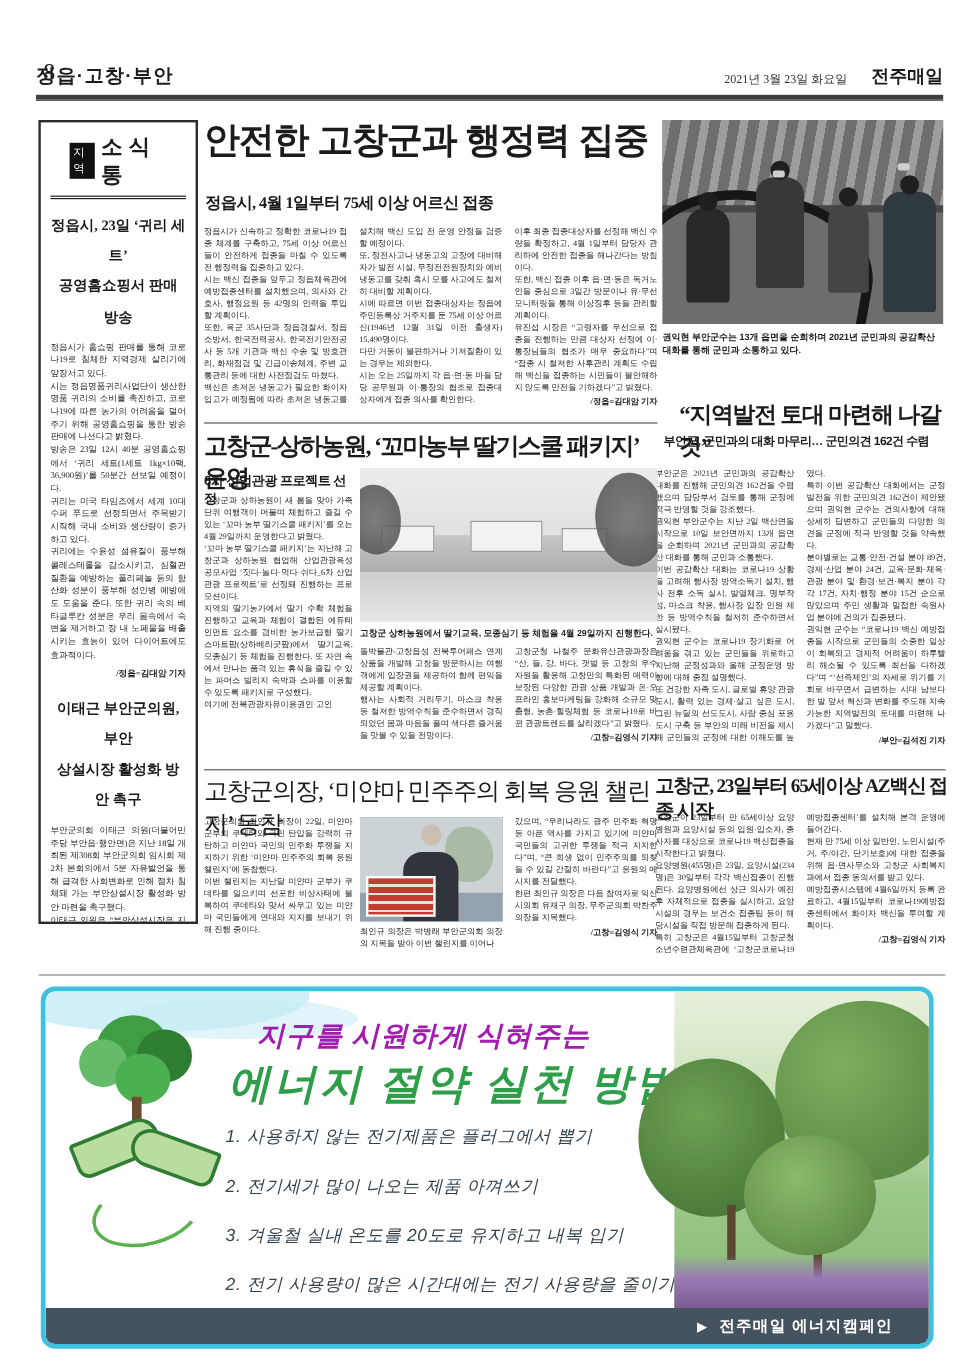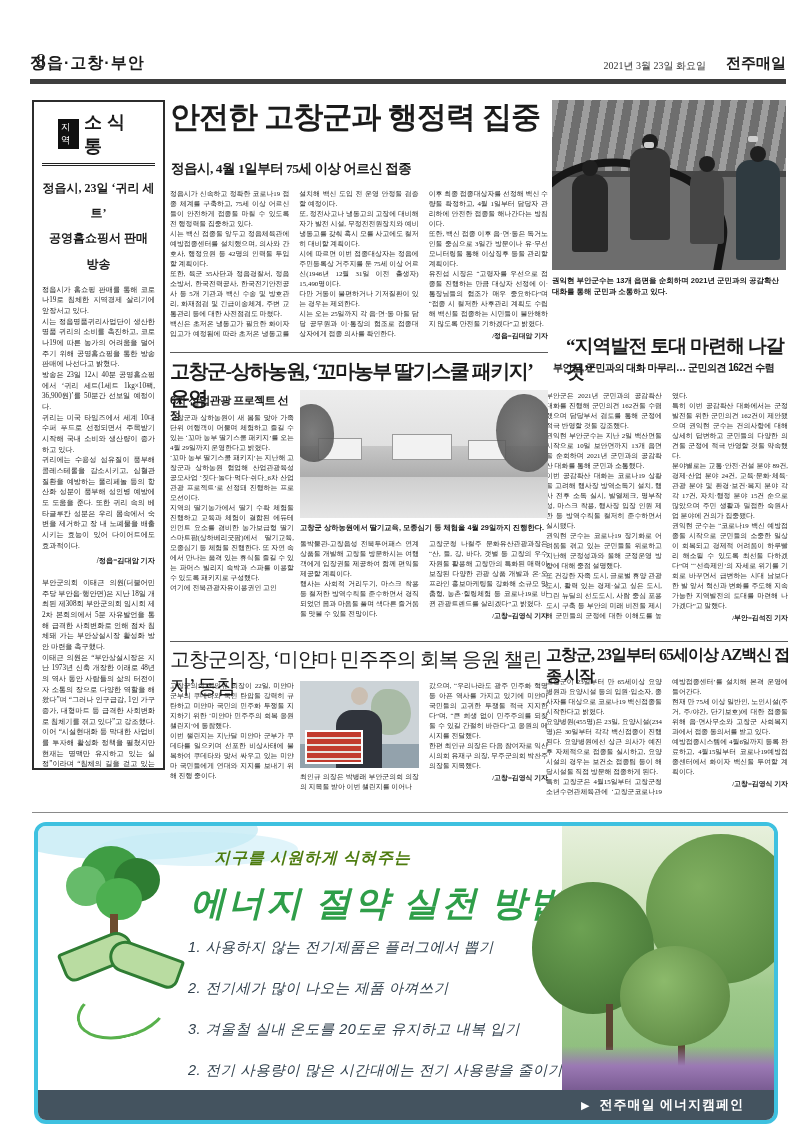--- a/index.html
+++ b/index.html
@@ -141,22 +141,22 @@
   .leaf4 { left:44px; top:34px; width:46px; height:42px; background:#4caf50; }
   .trunk { position:absolute; left:58px; top:70px; width:8px; height:26px; background:#6d4c2f; }
   .hand { position:absolute; background:#b9dca1; border:3px solid #2f7d33; }
   .hand-l { left:8px; top:96px; width:74px; height:32px;
     border-radius:8px 40px 40px 26px; transform:rotate(-22deg); }
   .hand-r { left:56px; top:104px; width:74px; height:32px;
     border-radius:40px 8px 26px 40px; transform:rotate(20deg); }
   .swirl { position:absolute; left:24px; top:140px; width:92px; height:54px;
     border:3px solid #58b14c; border-radius:50%;
     border-top-color:transparent; border-right-color:transparent; transform:rotate(-14deg); }
-  .banner-tagline { position:absolute; left:176px; top:22px; font-size:16px;
-    font-style:italic; font-weight:bold; color:#4d7c0f; letter-spacing:1px; }
+  .banner-tagline { position:absolute; left:176px; top:22px; font-size:23px;
+    font-style:italic; font-weight:bold; color:#a21caf; letter-spacing:1px; }
   .banner-title { position:absolute; left:152px; top:54px; font-size:35px;
     font-style:italic; font-weight:900; color:#2f9e49; letter-spacing:3px; }
   .banner-items { position:absolute; left:150px; top:112px; width:388px; }
   .banner-item { font-size:14.5px; color:#31414e; font-style:italic;
     letter-spacing:0.5px; margin-bottom:22px; }
   .banner-photo { position:absolute; right:0; top:0; width:212px; height:264px;
     background:linear-gradient(180deg,#e7f0dc 0%,#cfe3bd 30%,#9ec98b 62%,#86b877 100%); }
   .bp-tree { position:absolute; border-radius:50%; }
   .bp-t1 { right:-22px; top:8px; width:150px; height:150px;
     background:radial-gradient(circle at 35% 35%,#7fae5f,#4e7f3a); }
@@ -198,20 +198,22 @@
       <div class="side-article-title">정읍시, 23일 ‘귀리 세트’
 공영홈쇼핑서 판매 방송</div>
       <div class="side-body flow">정읍시가 홈쇼핑 판매를 통해 코로나19로 침체한 지역경제 살리기에 앞장서고 있다.
 시는 정읍명품귀리사업단이 생산한 명품 귀리의 소비를 촉진하고, 코로나19에 따른 농가의 어려움을 덜어주기 위해 공영홈쇼핑을 통한 방송 판매에 나선다고 밝혔다.
 방송은 23일 12시 40분 공영홈쇼핑에서 ‘귀리 세트(1세트 1kg×10팩, 36,900원)’를 50분간 선보일 예정이다.
 귀리는 미국 타임즈에서 세계 10대 수퍼 푸드로 선정되면서 주목받기 시작해 국내 소비와 생산량이 증가하고 있다.
 귀리에는 수용성 섬유질이 풍부해 콜레스테롤을 감소시키고, 심혈관 질환을 예방하는 폴리페놀 등의 항산화 성분이 풍부해 성인병 예방에도 도움을 준다. 또한 귀리 속의 베타글루칸 성분은 우리 몸속에서 숙변을 제거하고 장 내 노폐물을 배출시키는 효능이 있어 다이어트에도 효과적이다.</div>
       <div class="side-byline">/정읍=김대암 기자</div>
     </div>
     <div>
+      <div class="side-article-title">이태근 부안군의원, 부안
+상설시장 활성화 방안 촉구</div>
       <div class="side-body flow">부안군의회 이태근 의원(더불어민주당 부안읍·행안면)은 지난 18일 개최된 제308회 부안군의회 임시회 제2차 본회의에서 5분 자유발언을 통해 급격한 사회변화로 인해 점차 침체돼 가는 부안상설시장 활성화 방안 마련을 촉구했다.
 이태근 의원은 “부안상설시장은 지난 1973년 신축 개장한 이래로 48년의 역사 동안 사람들의 삶의 터전이자 소통의 장으로 다양한 역할을 해 왔다”며 “그러나 인구급감, 1인 가구 증가, 대형마트 등 급격한 사회변화로 침체기를 겪고 있다”고 강조했다.
 이어 “시설현대화 등 막대한 사업비를 투자해 활성화 정책을 펼쳤지만 현재는 명맥만 유지하고 있는 실정”이라며 “침체의 길을 걷고 있는 부안상설시장의 새로운 변신이 절실히 요구되는 시점”이라고 주장했다.</div>
 
     </div>
   </aside>
 
   <h1 class="lead-headline sans">안전한 고창군과 행정력 집중</h1>
   <div class="lead-subhead">정읍시, 4월 1일부터 75세 이상 어르신 접종</div>
   <div class="lead-body">

